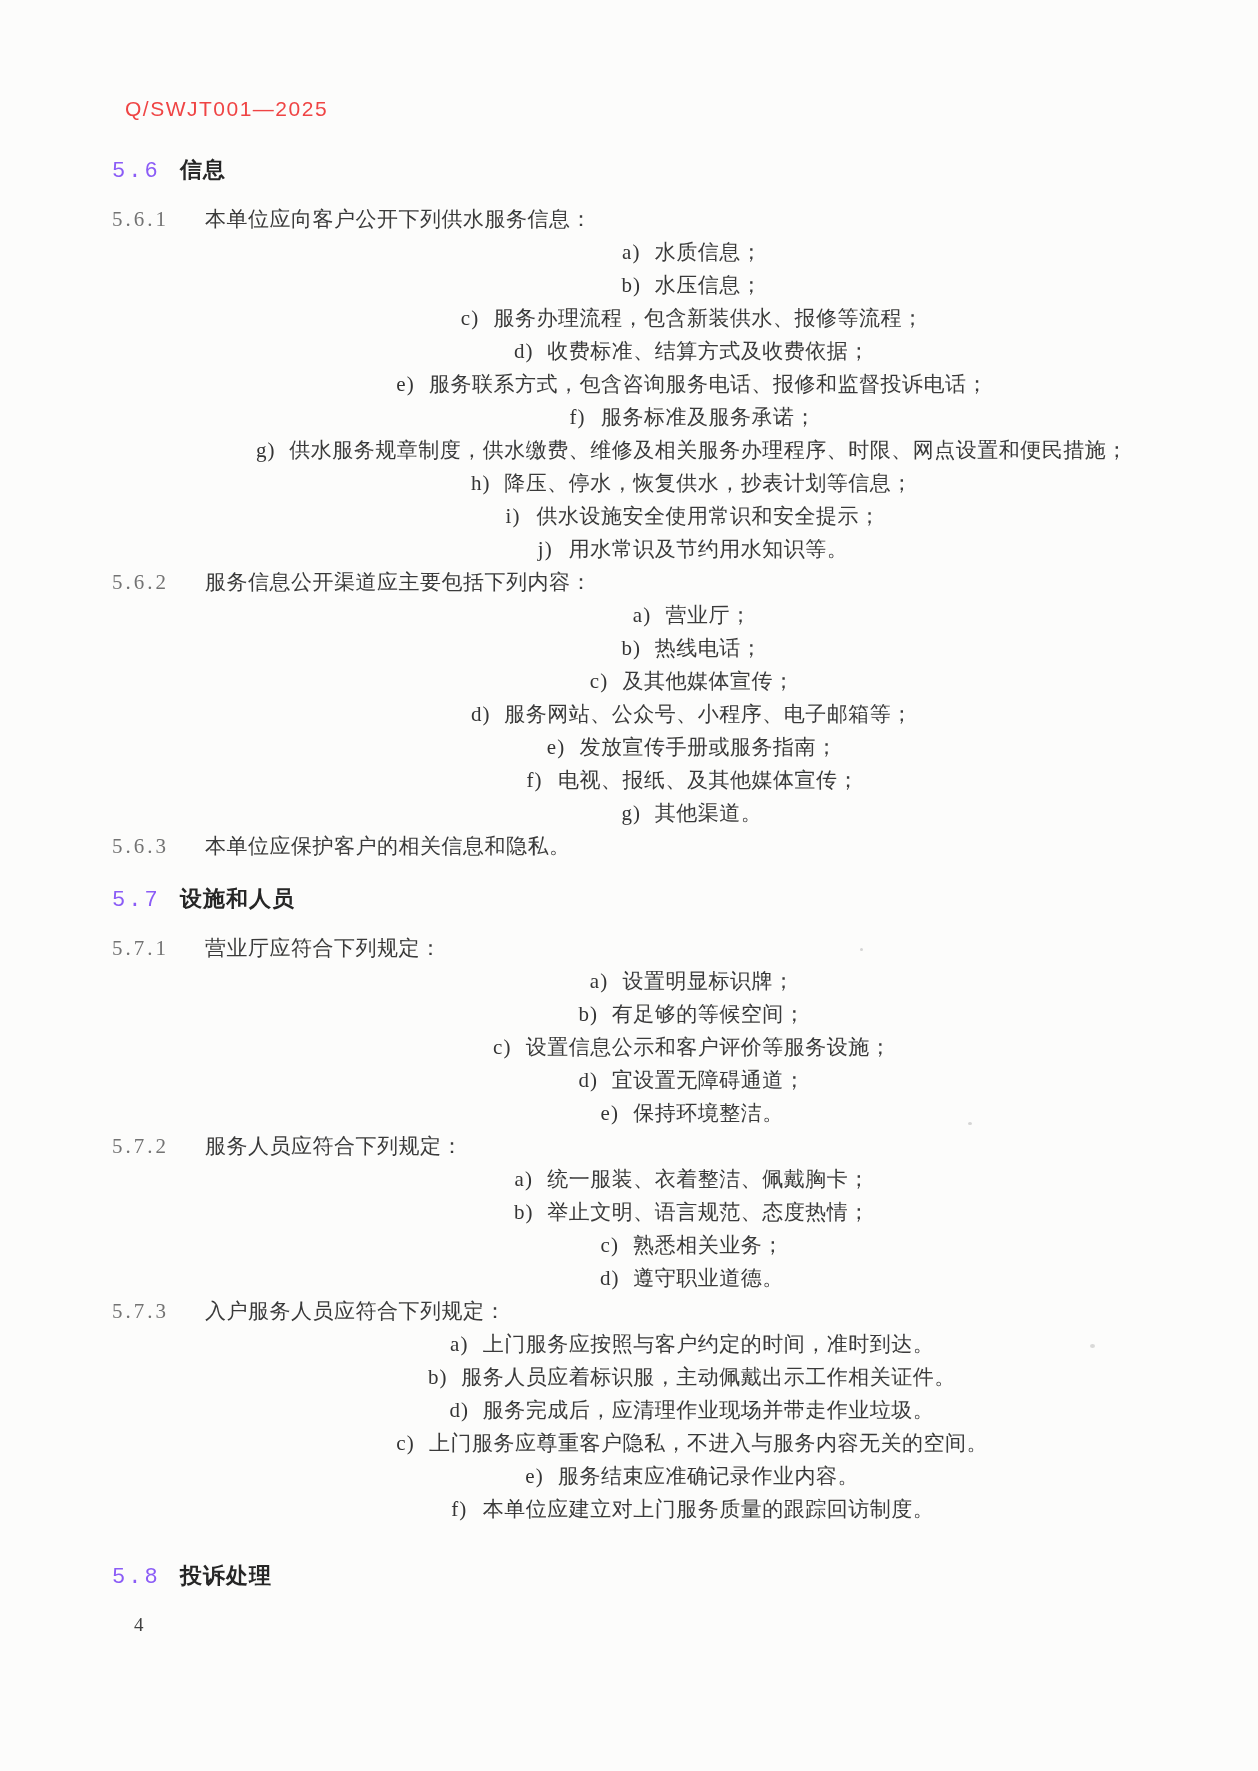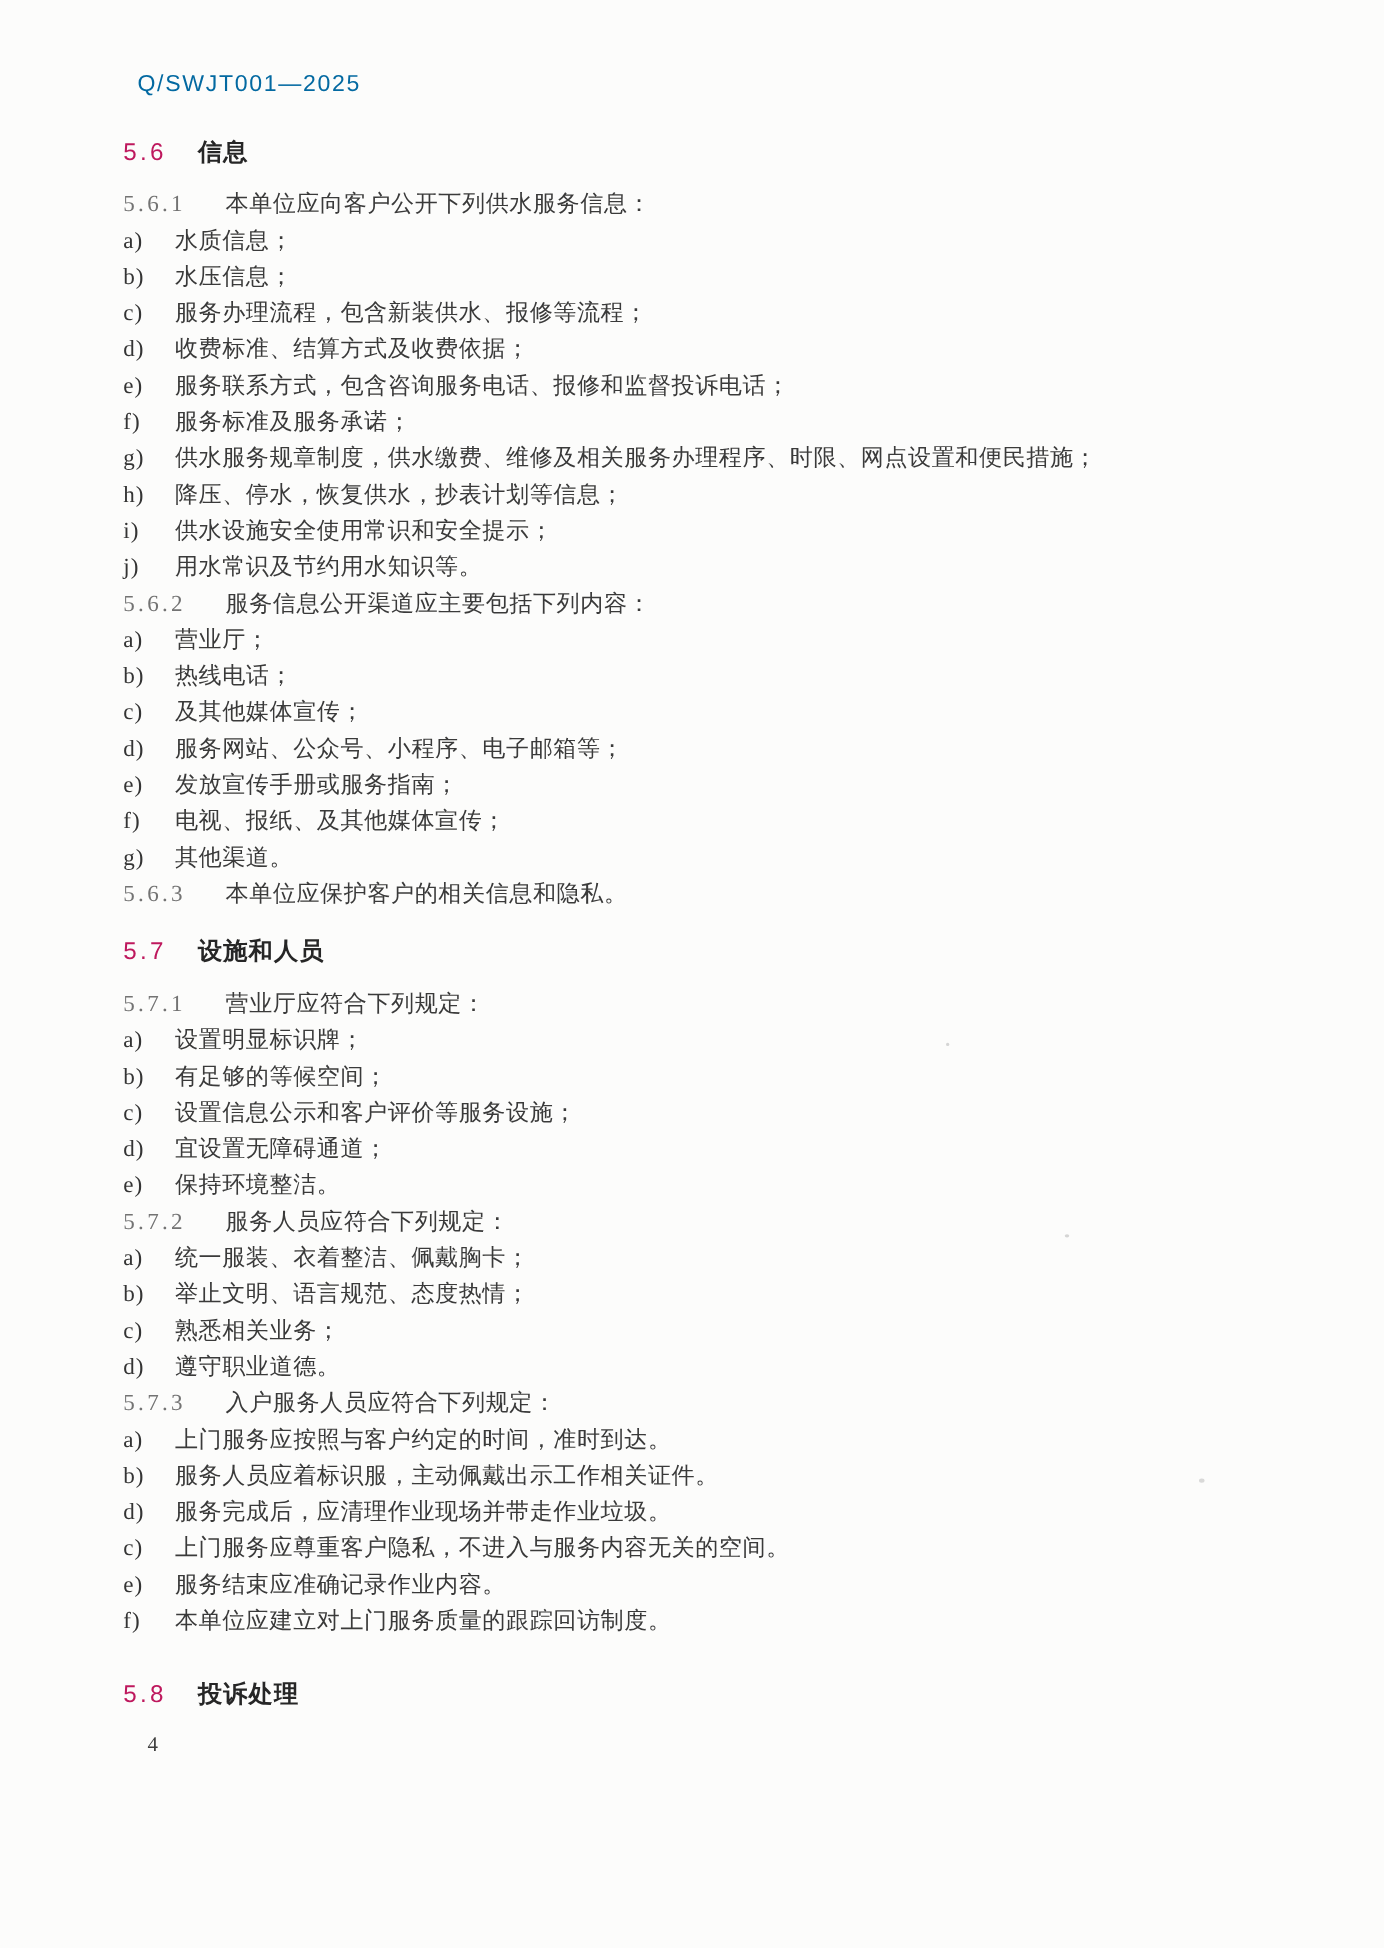--- a/index.html
+++ b/index.html
@@ -7,63 +7,65 @@
     position: relative;
     width: 1258px;
     height: 1771px;
     margin: 0 auto;
     background: #fcfcfb;
     overflow: hidden;
     font-family: "Liberation Serif", "DejaVu Serif", serif;
     color: #3a3a3a;
   }
   .doc-header {
-    padding-top: 64px;
+    padding-top: 96px;
     margin-left: 125px;
     font-family: "Liberation Sans", "DejaVu Sans", sans-serif;
     font-size: 21px;
     line-height: 26px;
     letter-spacing: 1.5px;
-    color: #0369a1;
+    color: #ef4444;
   }
   .section-heading {
     margin: 19px 0 15px 112px;
     font-family: "Liberation Sans", "DejaVu Sans", sans-serif;
     font-weight: 700;
     font-size: 22px;
     line-height: 33px;
     letter-spacing: 1px;
     color: #262626;
   }
   .section:first-child .section-heading { margin-top: 31px; }
   .section:last-child  .section-heading { margin-top: 33px; }
   .sec-num {
     display: inline-block;
     min-width: 68px;
     font-weight: 400;
     letter-spacing: 3px;
-    color: #be185d;
+    color: #8b5cf6;
+    font-family: Liberation Mono, monospace;
   }
   .clause-line {
     margin-left: 112px;
     font-size: 21px;
     line-height: 33px;
     letter-spacing: 0.5px;
   }
   .clause-num {
     display: inline-block;
     min-width: 93px;
     letter-spacing: 3px;
     color: #737373;
   }
   .item-line {
     margin-left: 112px;
     font-size: 21px;
     line-height: 33px;
     letter-spacing: 0.5px;
+    text-align: center;
   }
   .item-label {
     display: inline-block;
     min-width: 47px;
     letter-spacing: 1px;
     color: #343434;
   }
   .page-number {
     margin: 18px 0 0 134px;
     font-size: 19px;

